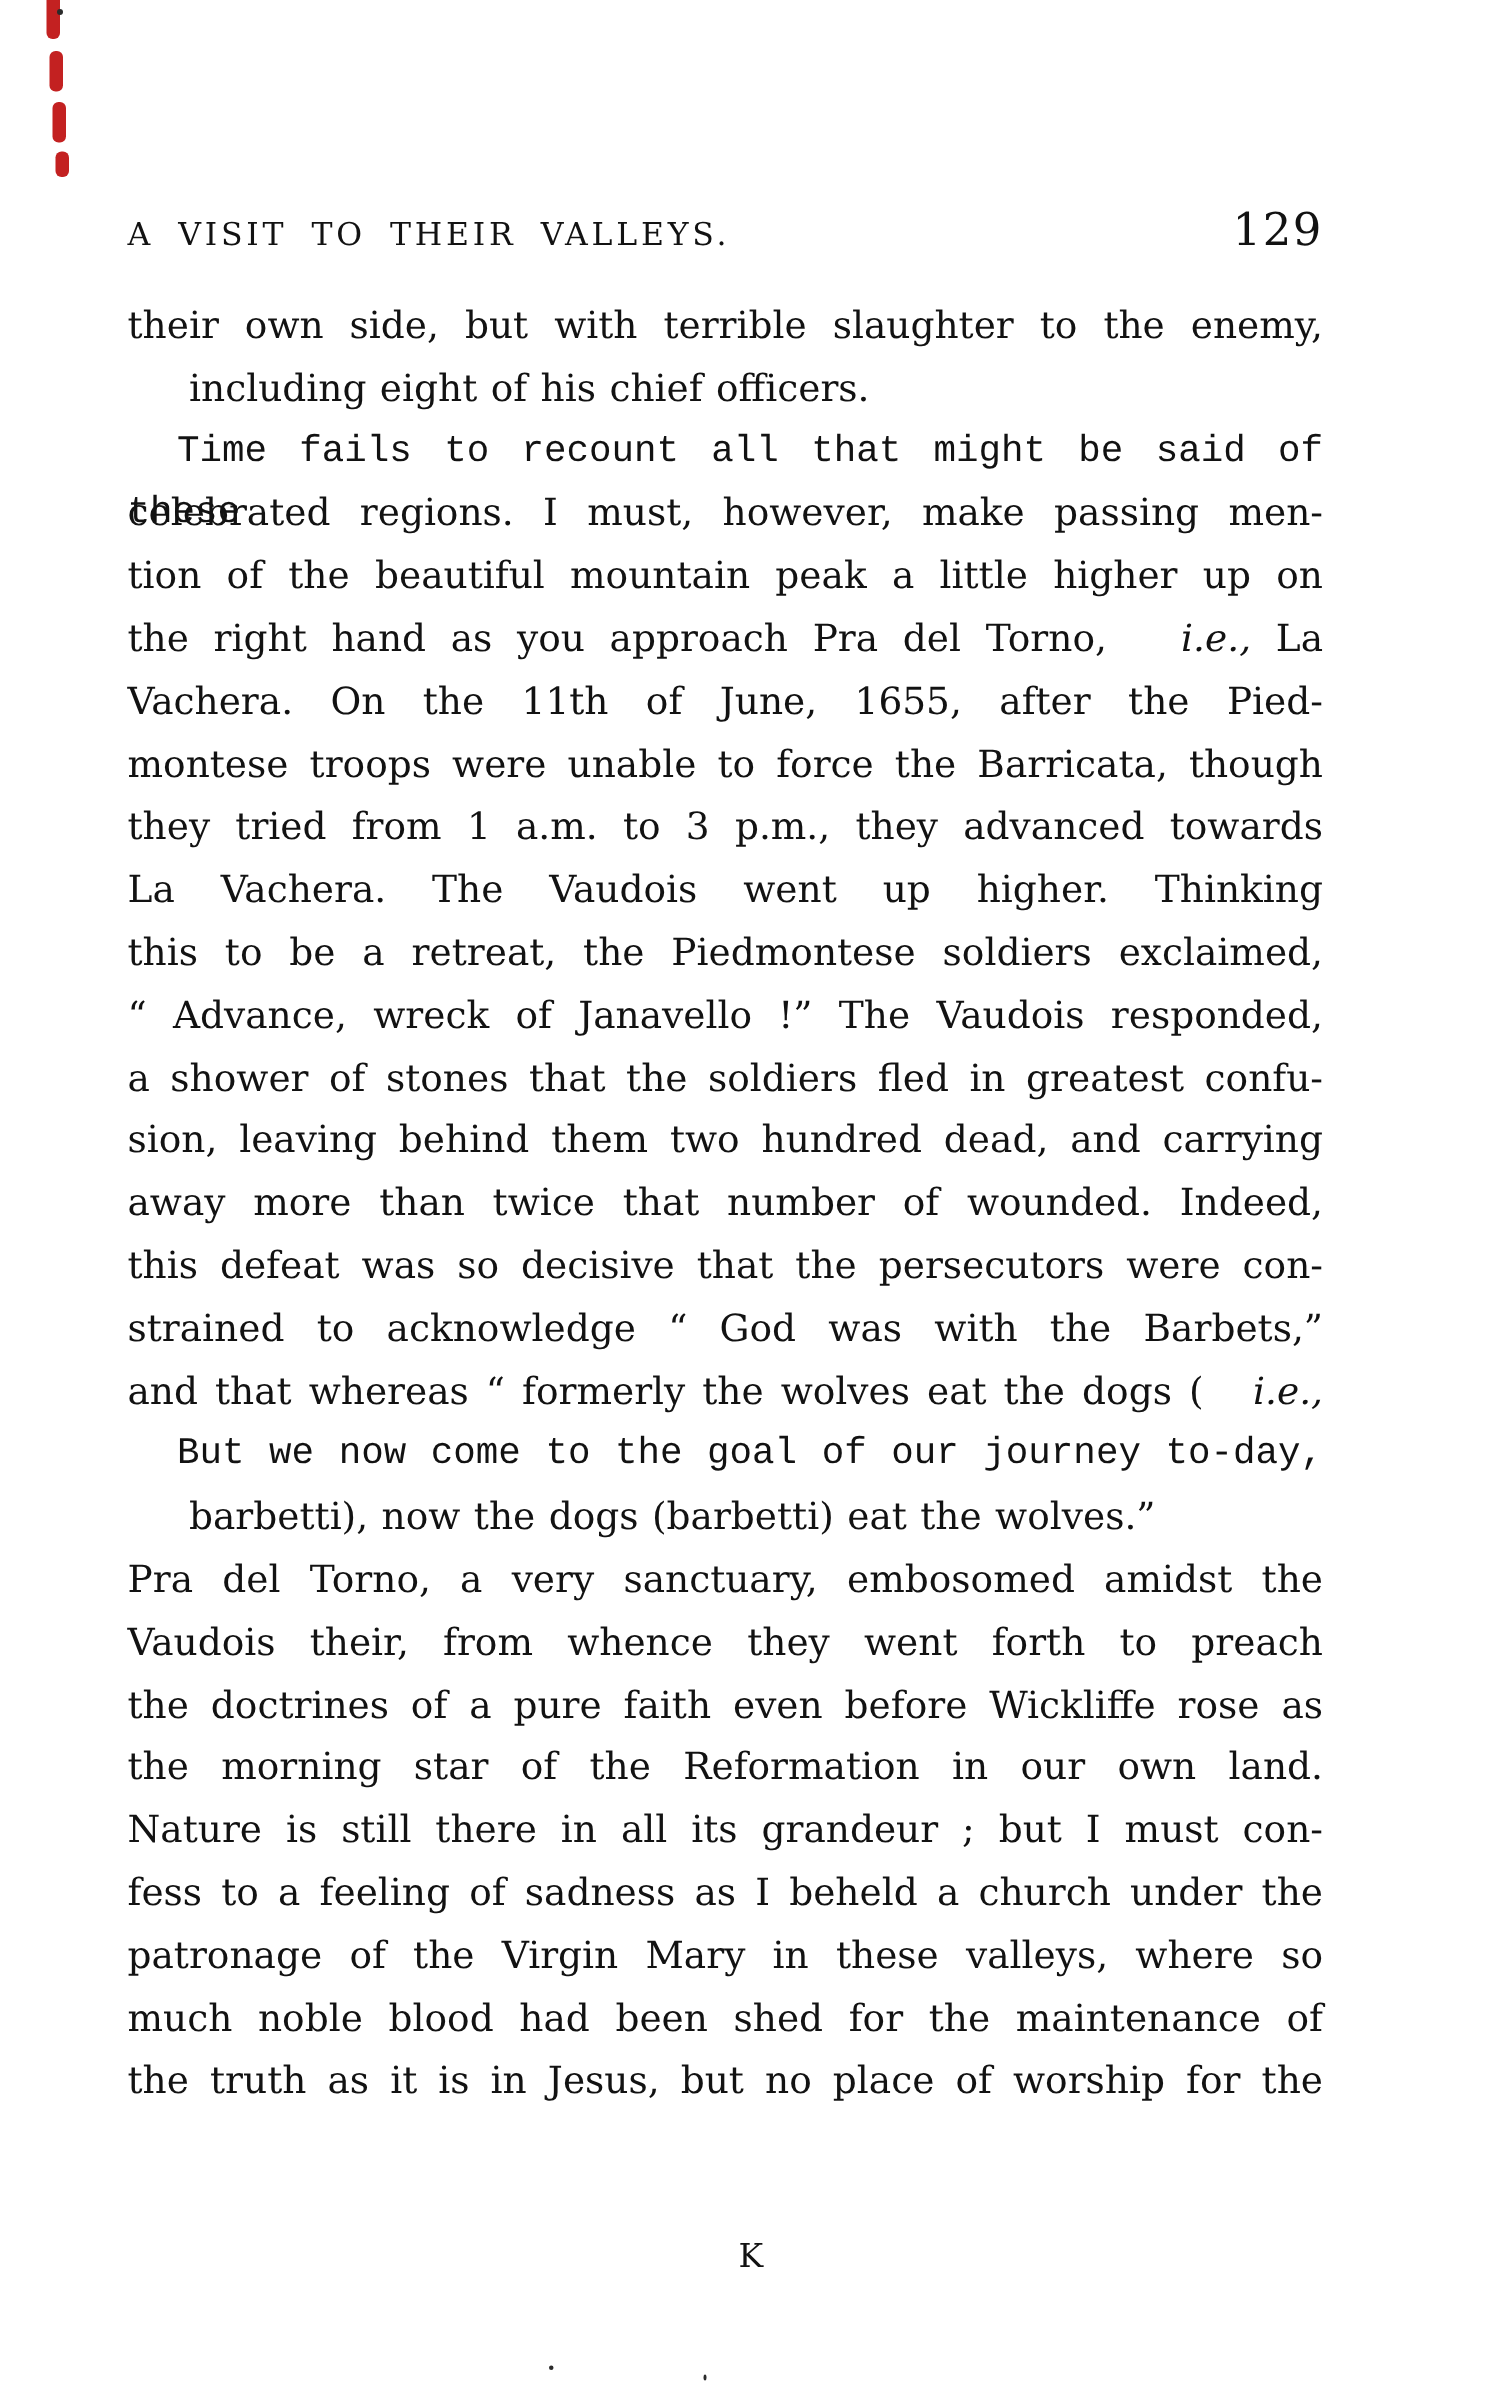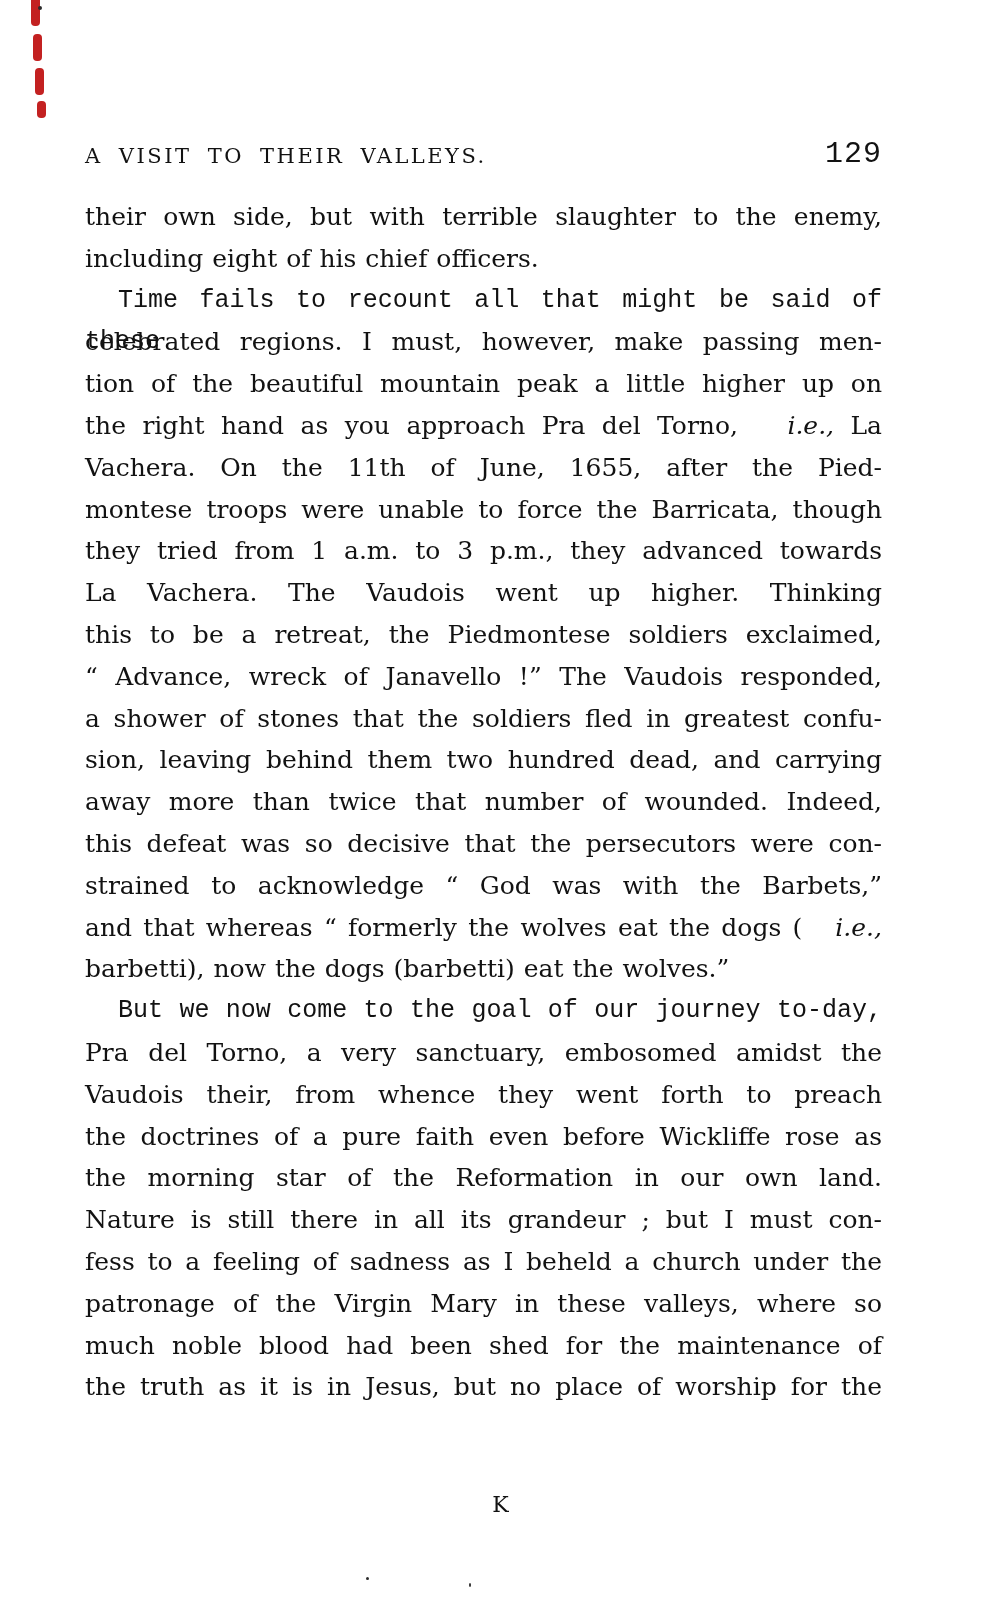--- a/index.html
+++ b/index.html
@@ -45,39 +45,38 @@
     letter-spacing:2.5px;
     word-spacing:7px;
     font-weight:normal;
     white-space:nowrap;
   }
   .page-number{
     position:absolute;right:0;top:-2px;
     font-size:30px;
     line-height:34px;
     letter-spacing:1px;
-    font-family:Liberation Mono, monospace;
   }
   
   .text-block{
     position:absolute;
     left:85px;top:196px;width:797px;
   }
   .line{
     font-size:25px;
     line-height:41.8px;
     height:41.8px;
     text-align:justify;
     text-align-last:justify;
     text-justify:inter-word;
     word-spacing:1px;
     white-space:normal;
   }
   .line.indent{text-indent:33px;font-family:Liberation Mono, monospace;}
-  .line.noj{text-align-last:left;}
+  .line.noj{text-align-last:left;margin-left:41px;}
   .line i{font-style:italic;margin-left:33px;}
   
   .signature-row{
     position:absolute;left:0;right:0;top:1492px;
     text-align:center;
   }
   .signature-mark{
     font-size:22px;
     letter-spacing:1px;
   }
@@ -113,22 +112,22 @@
       <div class="line">they tried from 1 a.m. to 3 p.m., they advanced towards</div>
       <div class="line">La Vachera.  The Vaudois went up higher.  Thinking</div>
       <div class="line">this to be a retreat, the Piedmontese soldiers exclaimed,</div>
       <div class="line">“ Advance, wreck of Janavello !”  The Vaudois responded,</div>
       <div class="line">a shower of stones that the soldiers fled in greatest confu-</div>
       <div class="line">sion, leaving behind them two hundred dead, and carrying</div>
       <div class="line">away more than twice that number of wounded.  Indeed,</div>
       <div class="line">this defeat was so decisive that the persecutors were con-</div>
       <div class="line">strained to acknowledge “ God was with the Barbets,”</div>
       <div class="line">and that whereas “ formerly the wolves eat the dogs (<i>i.e.,</i></div>
+      <div class="line indent">But we now come to the goal of our journey to-day,</div>
       <div class="line noj">barbetti), now the dogs (barbetti) eat the wolves.”</div>
-      <div class="line indent">But we now come to the goal of our journey to-day,</div>
       <div class="line">Pra del Torno, a very sanctuary, embosomed amidst the</div>
       <div class="line">Vaudois their, from whence they went forth to preach</div>
       <div class="line">the doctrines of a pure faith even before Wickliffe rose as</div>
       <div class="line">the morning star of the Reformation in our own land.</div>
       <div class="line">Nature is still there in all its grandeur ; but I must con-</div>
       <div class="line">fess to a feeling of sadness as I beheld a church under the</div>
       <div class="line">patronage of the Virgin Mary in these valleys, where so</div>
       <div class="line">much noble blood had been shed for the maintenance of</div>
       <div class="line">the truth as it is in Jesus, but no place of worship for the</div>
     </div>

